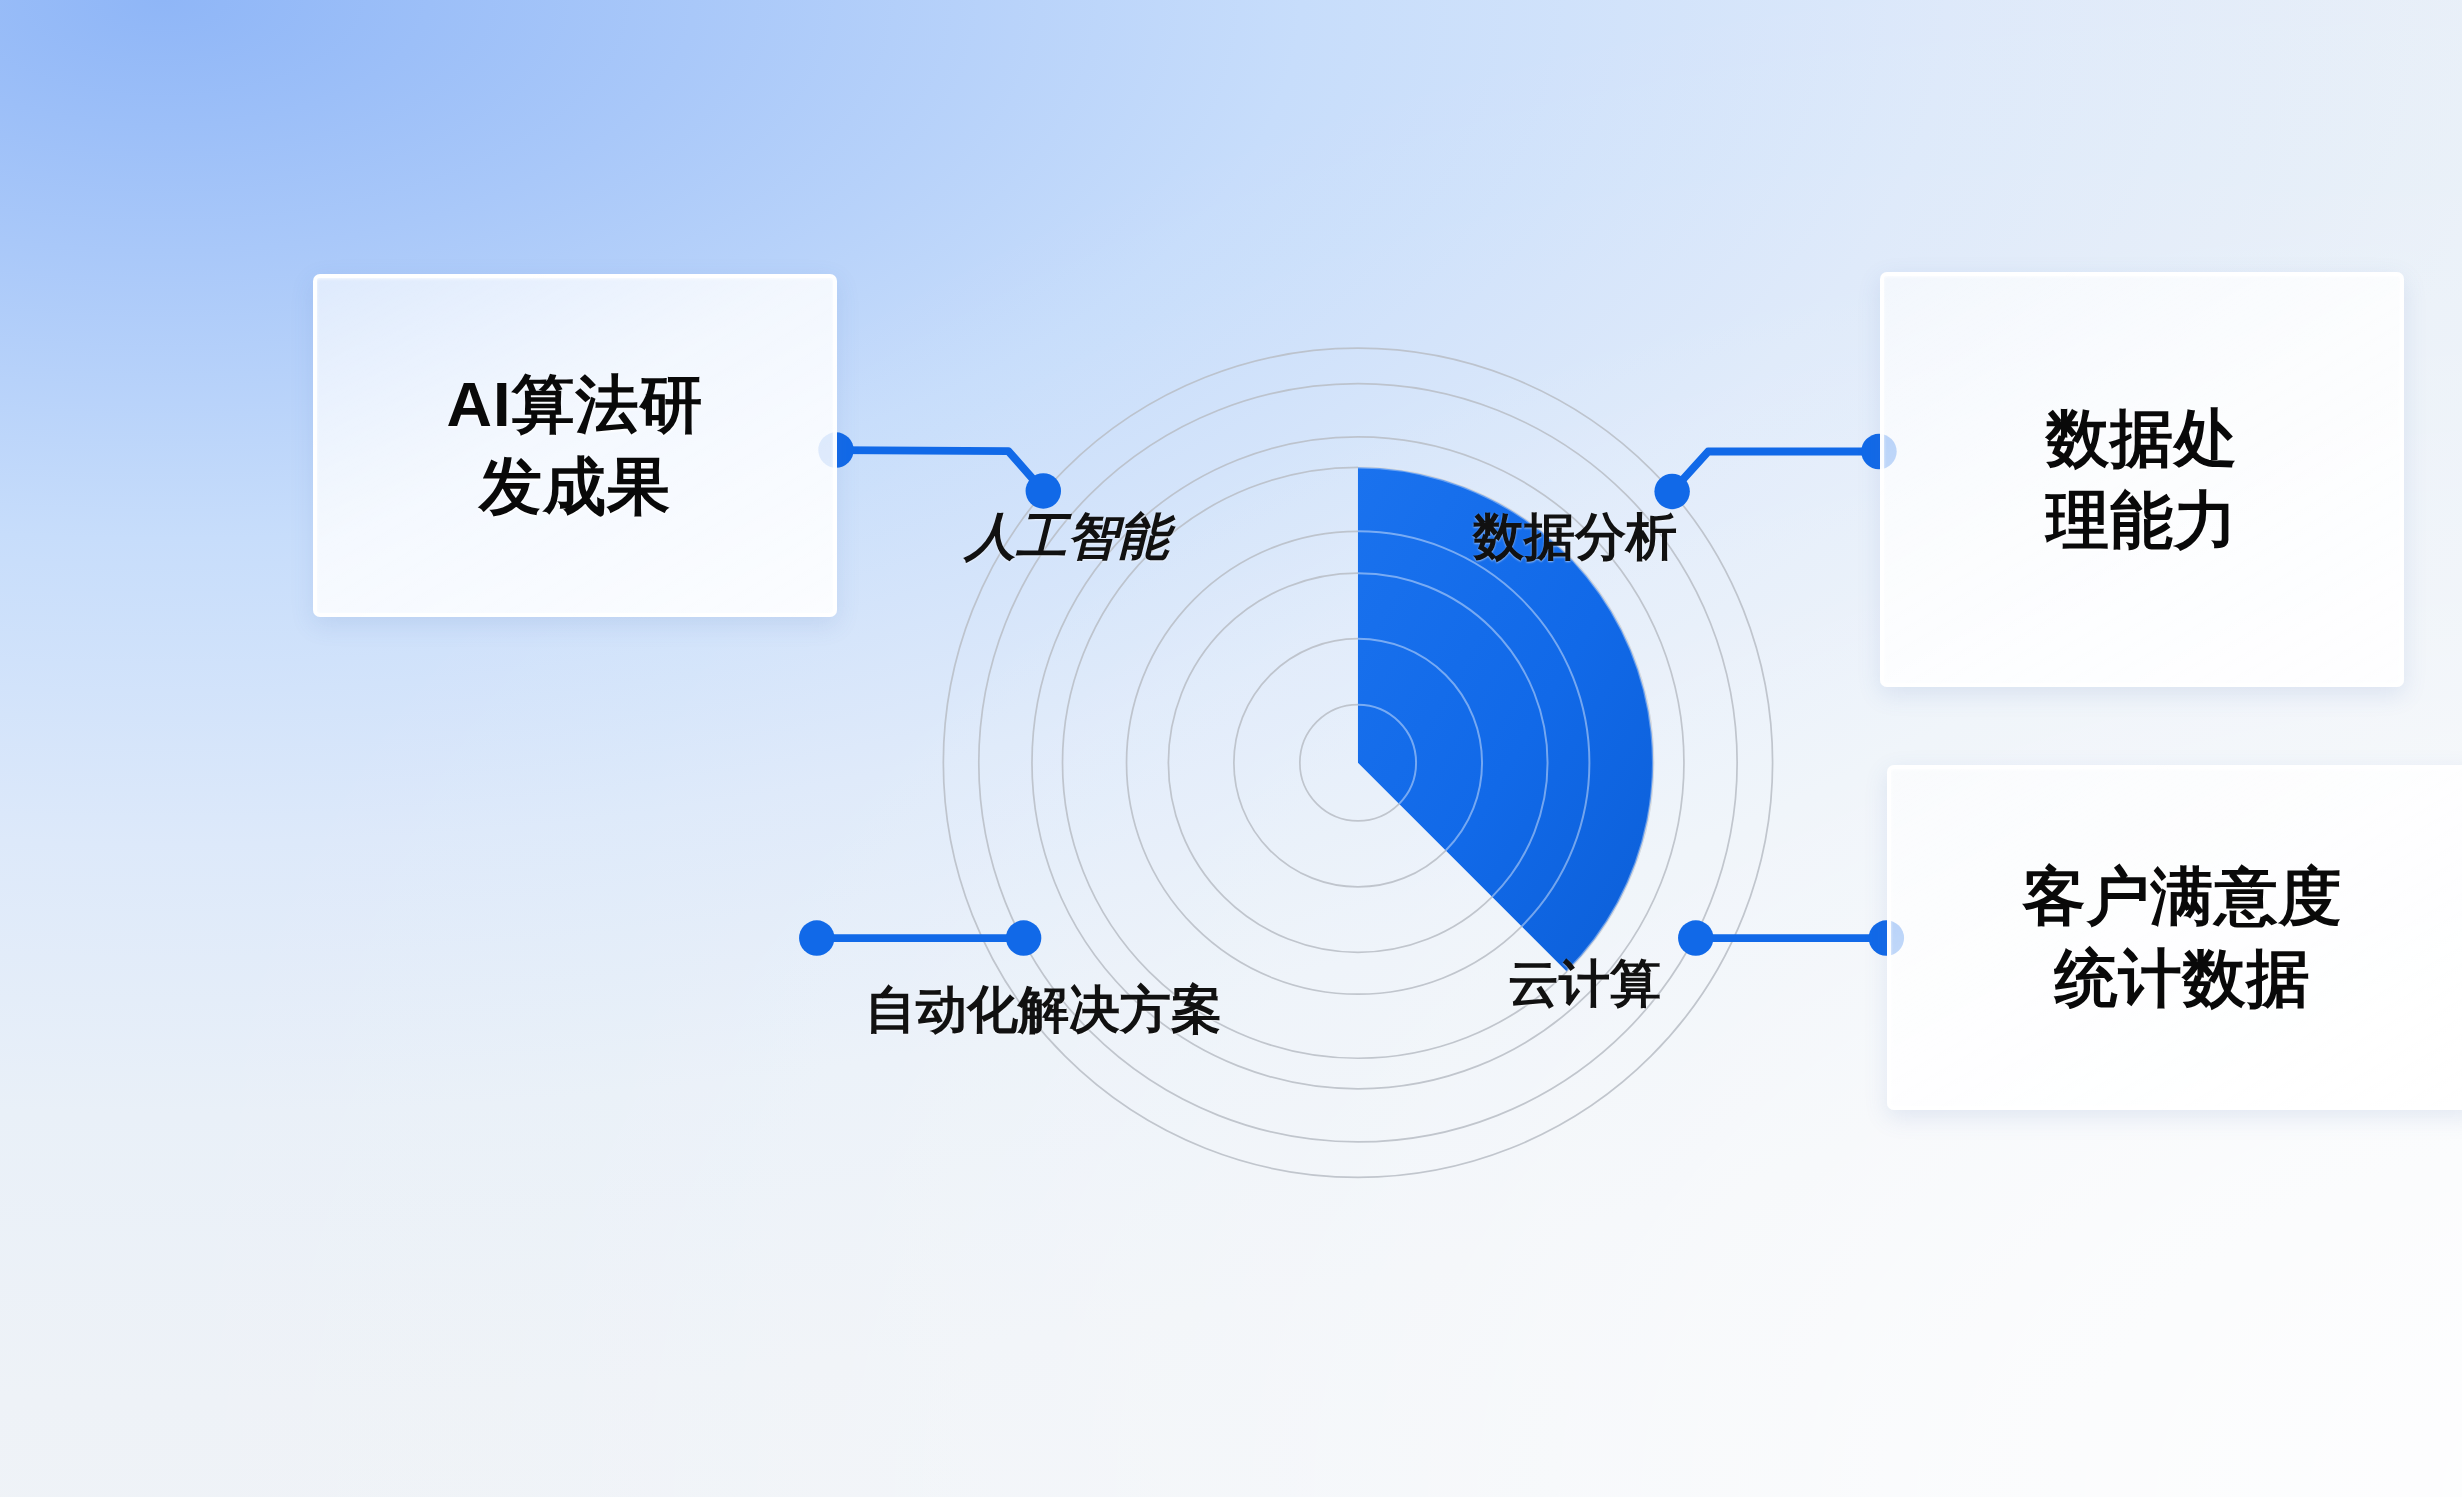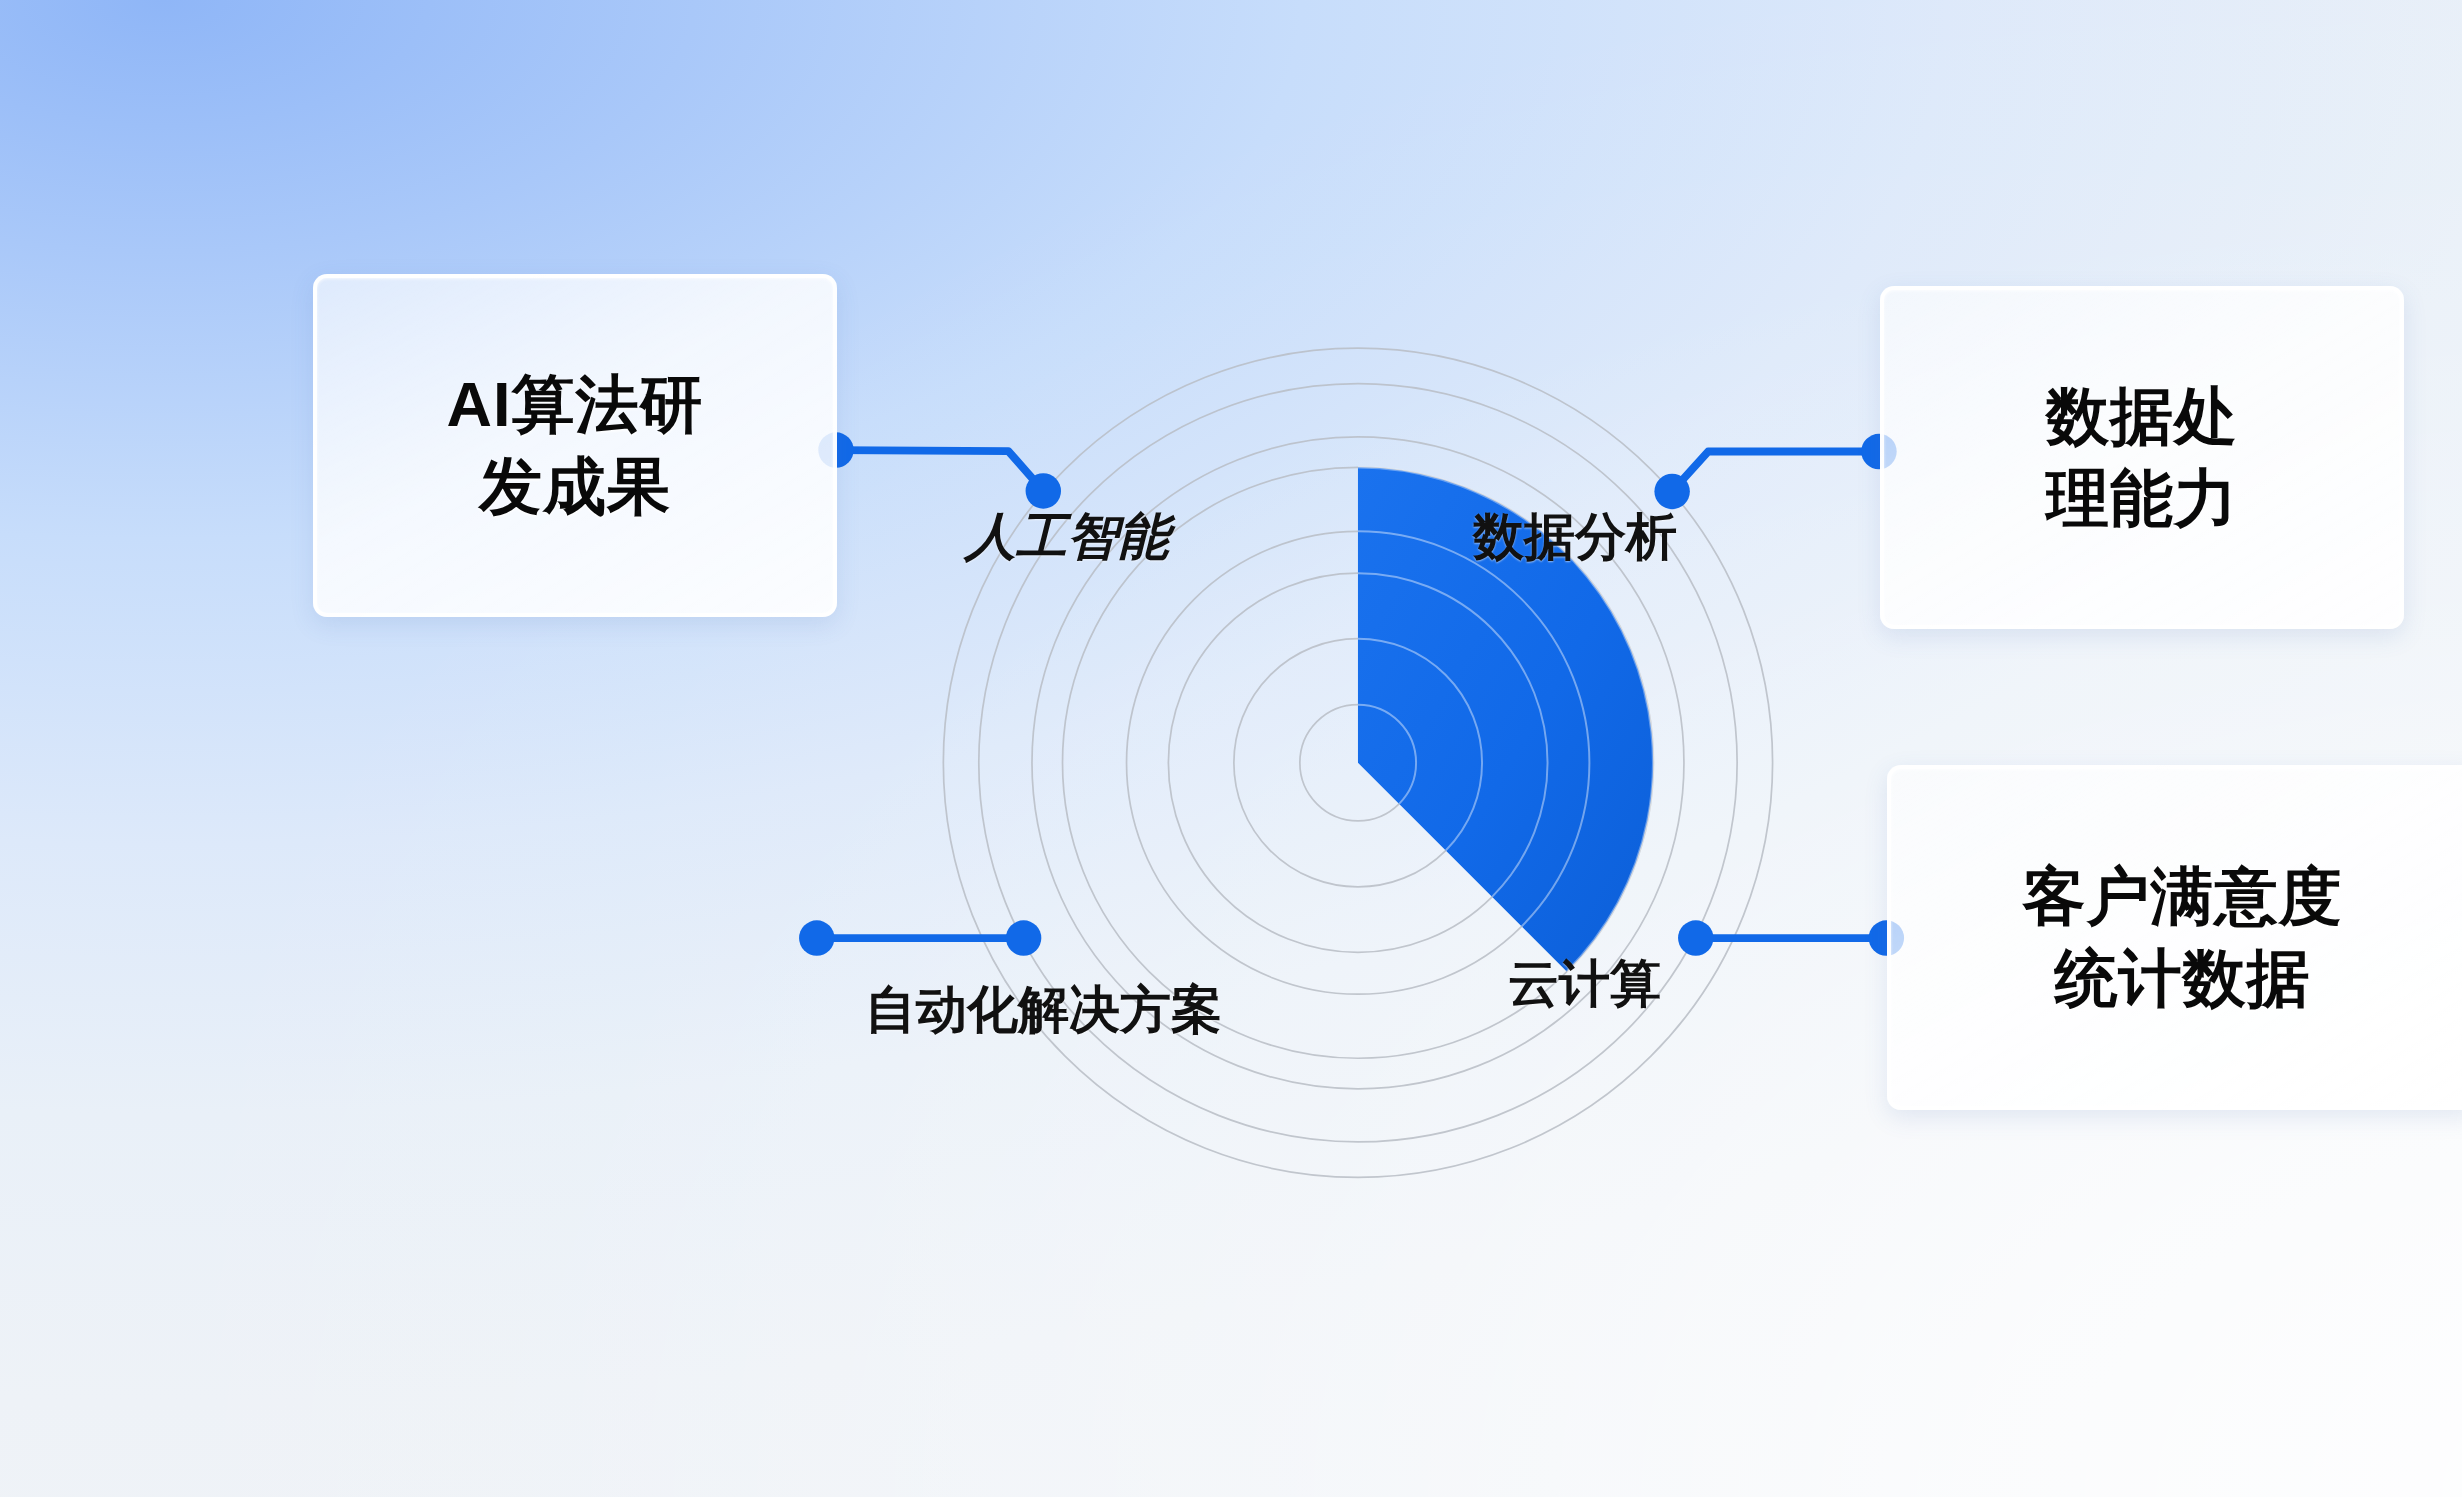--- a/index.html
+++ b/index.html
@@ -40,41 +40,41 @@
     left: 0; top: 0;
     width: 2711px; height: 1497px;
     z-index: 4;
   }
 
   
   .card {
     position: absolute;
     z-index: 5;
     box-sizing: border-box;
-    border-radius: 14px;
+    border-radius: 7px;
     border: 4.4px solid rgba(255,255,255,0.92);
     background: linear-gradient(150deg, rgba(255,255,255,0.60) 0%, rgba(255,255,255,0.82) 45%, rgba(255,255,255,0.90) 100%);
     box-shadow: 0 7.9px 23.6px rgba(70,110,180,0.13), inset 0 1px 3px rgba(255,255,255,0.7);
     display: flex;
     align-items: center;
     justify-content: center;
     text-align: center;
   }
   .card-text {
     font-size: 63px;
     font-weight: 700;
     line-height: 1.30;
     color: #090909;
     letter-spacing: 1px;
     text-shadow: 0 1.5px 2.5px rgba(255,255,255,0.85);
     white-space: pre-line;
   }
 
   #card-tl { left: 313px;  top: 274px;  width: 524px; height: 343px; }
-  #card-tr { left: 1880px; top: 286px;  width: 524px; height: 343px; }
+  #card-tr { left: 1880px; top: 272px;  width: 524px; height: 415px; }
   #card-bl { left: 250px;  top: 765px; width: 566px; height: 345px; }
   #card-br { left: 1887px; top: 765px; width: 591px; height: 345px; }
 
   
   .axis-label {
     position: absolute;
     z-index: 3;
     font-size: 51px;
     font-weight: 600;
     color: #111111;

